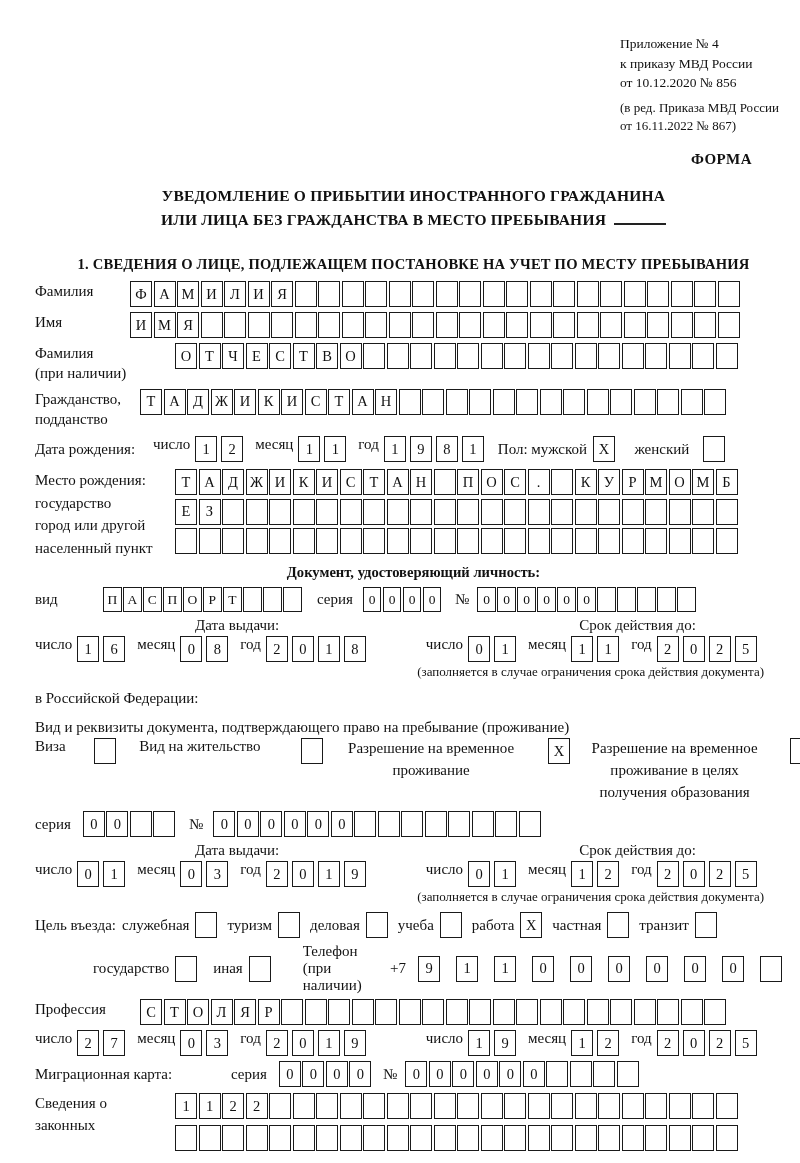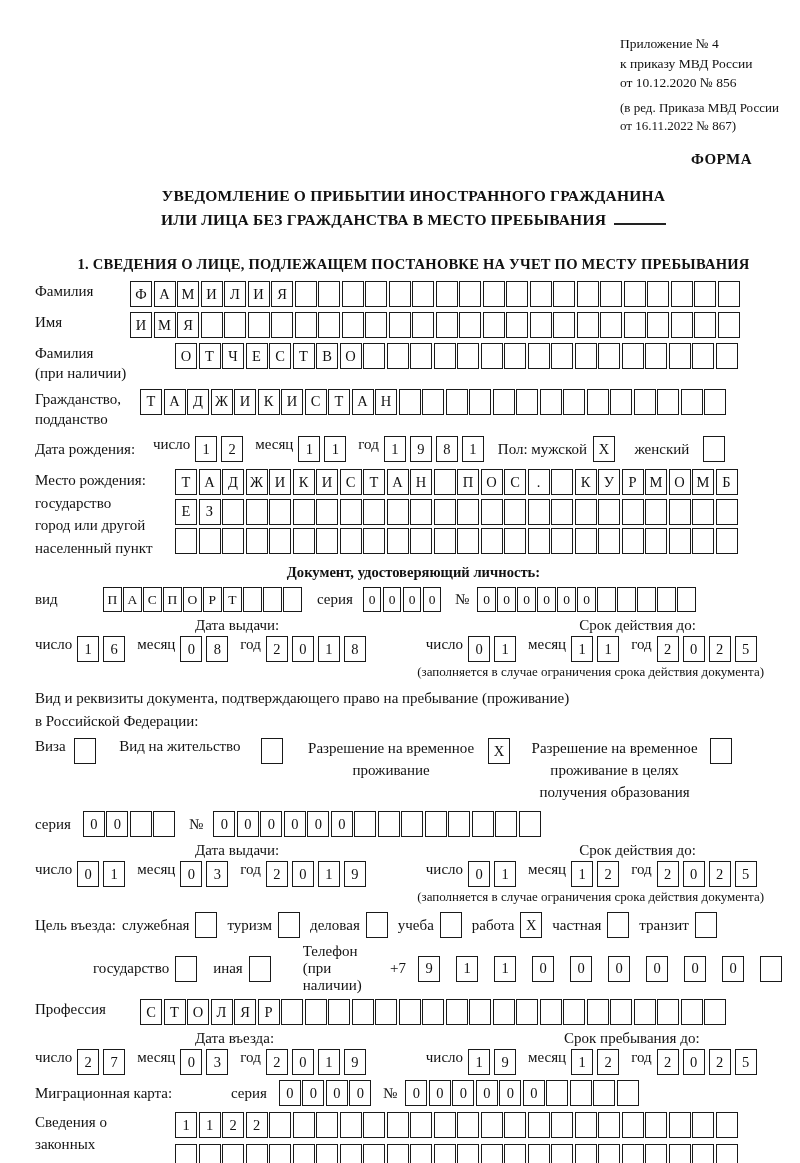--- a/index.html
+++ b/index.html
@@ -19,21 +19,21 @@
         display:inline-flex;align-items:center;justify-content:center;font-size:14.5px;background:#fff;}
   .cells.sm .cell{width:16.5px;height:23px;font-size:13.5px;}
   .dg{display:flex;align-items:flex-start;flex:none;}
   .dg .dlbl{margin-right:5px;}
   .dg .cells .cell{margin-right:4px;}
   .dg .ml{margin-left:8px;}
   .dl-row{display:flex;font-size:15px;margin:4px 0 2px 0;}
   .note{text-align:right;padding-right:28px;font-size:13px;margin:1px 0 7px 0;}
   .midhead{text-align:center;font-weight:bold;font-size:14.6px;margin:4px 0 6px 0;}
   .plain{font-size:15px;line-height:1.5;}
-  .opt{display:flex;align-items:flex-start;flex:none;}
+  .opt{display:flex;align-items:flex-start;flex:none;gap:20px;}
   .opt .cb-gap{margin-left:8px;}
   .opt-lines{display:flex;flex-direction:column;text-align:center;line-height:1.45;}
   .stack{display:flex;flex-direction:column;}
   .gap3 .cells{margin-bottom:3.5px;}
   .chk-row{display:flex;align-items:center;font-size:15px;margin-bottom:5px;flex-wrap:nowrap;}
   .chk-row .cell{margin-left:6px;margin-right:10px;}
 </style>
 </head>
 <body>
 
@@ -384,22 +384,22 @@
         <span class="cells">
           <span class="cell">2</span>
           <span class="cell">0</span>
           <span class="cell">2</span>
           <span class="cell">5</span>
         </span>
     </span>
   </div>
   <div class="note">(заполняется в случае ограничения срока действия документа)</div>
 
+  <div class="plain" style="margin-bottom:6px;">в Российской Федерации:</div>
   <div class="plain">Вид и реквизиты документа, подтверждающего право на пребывание (проживание)</div>
-  <div class="plain" style="margin-bottom:6px;">в Российской Федерации:</div>
 
   <div class="frow">
     <span class="opt">
       <span>Виза</span>
       <span class="cell cb-gap"></span>
     </span>
     <span class="opt" style="margin-left:22px;">
       <span>Вид на жительство</span>
       <span class="cell" style="margin-left:20px;"></span>
     </span>
@@ -557,24 +557,20 @@
         <span class="cell"></span>
         <span class="cell"></span>
         <span class="cell"></span>
         <span class="cell"></span>
         <span class="cell"></span>
         <span class="cell"></span>
         <span class="cell"></span>
       </span>
   </div>
 
-  <div class="dl-row">
-    <span style="margin-left:160px;">Дата въезда:</span>
-    <span style="margin-left:290px;">Срок пребывания до:</span>
-  </div>
 
   <div class="frow" style="align-items:center;">
     <span class="dg">
       <span class="dlbl">число</span>
         <span class="cells">
           <span class="cell">2</span>
           <span class="cell">7</span>
         </span>
       <span class="dlbl ml">месяц</span>
         <span class="cells">

